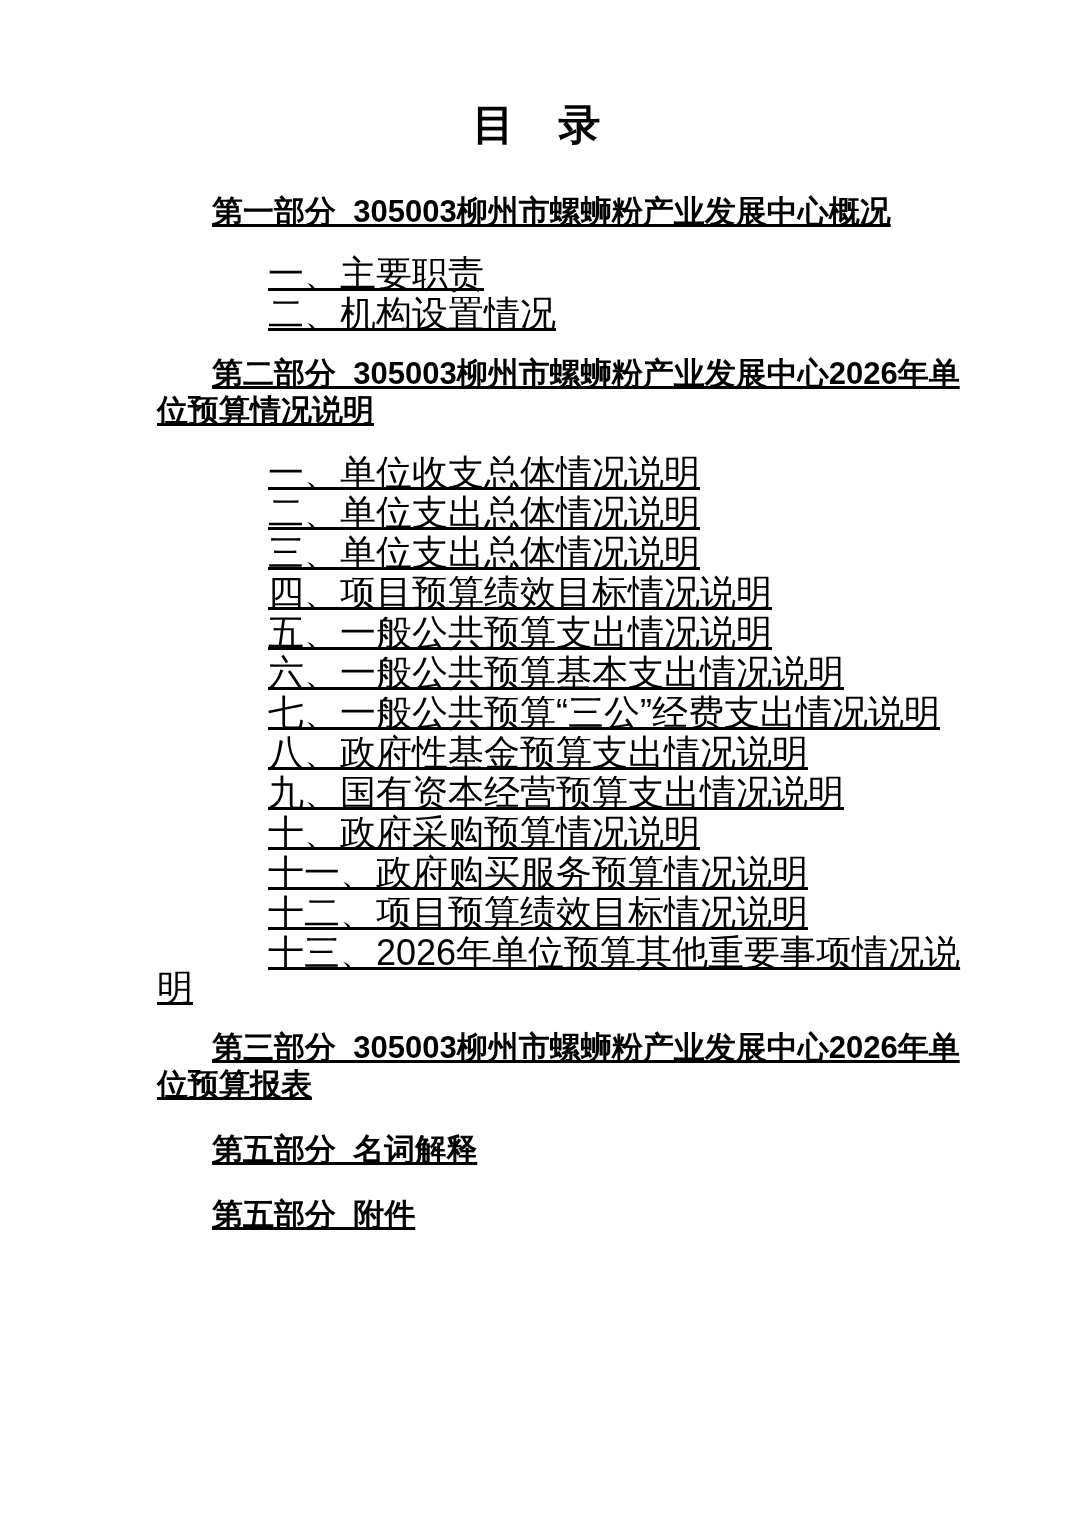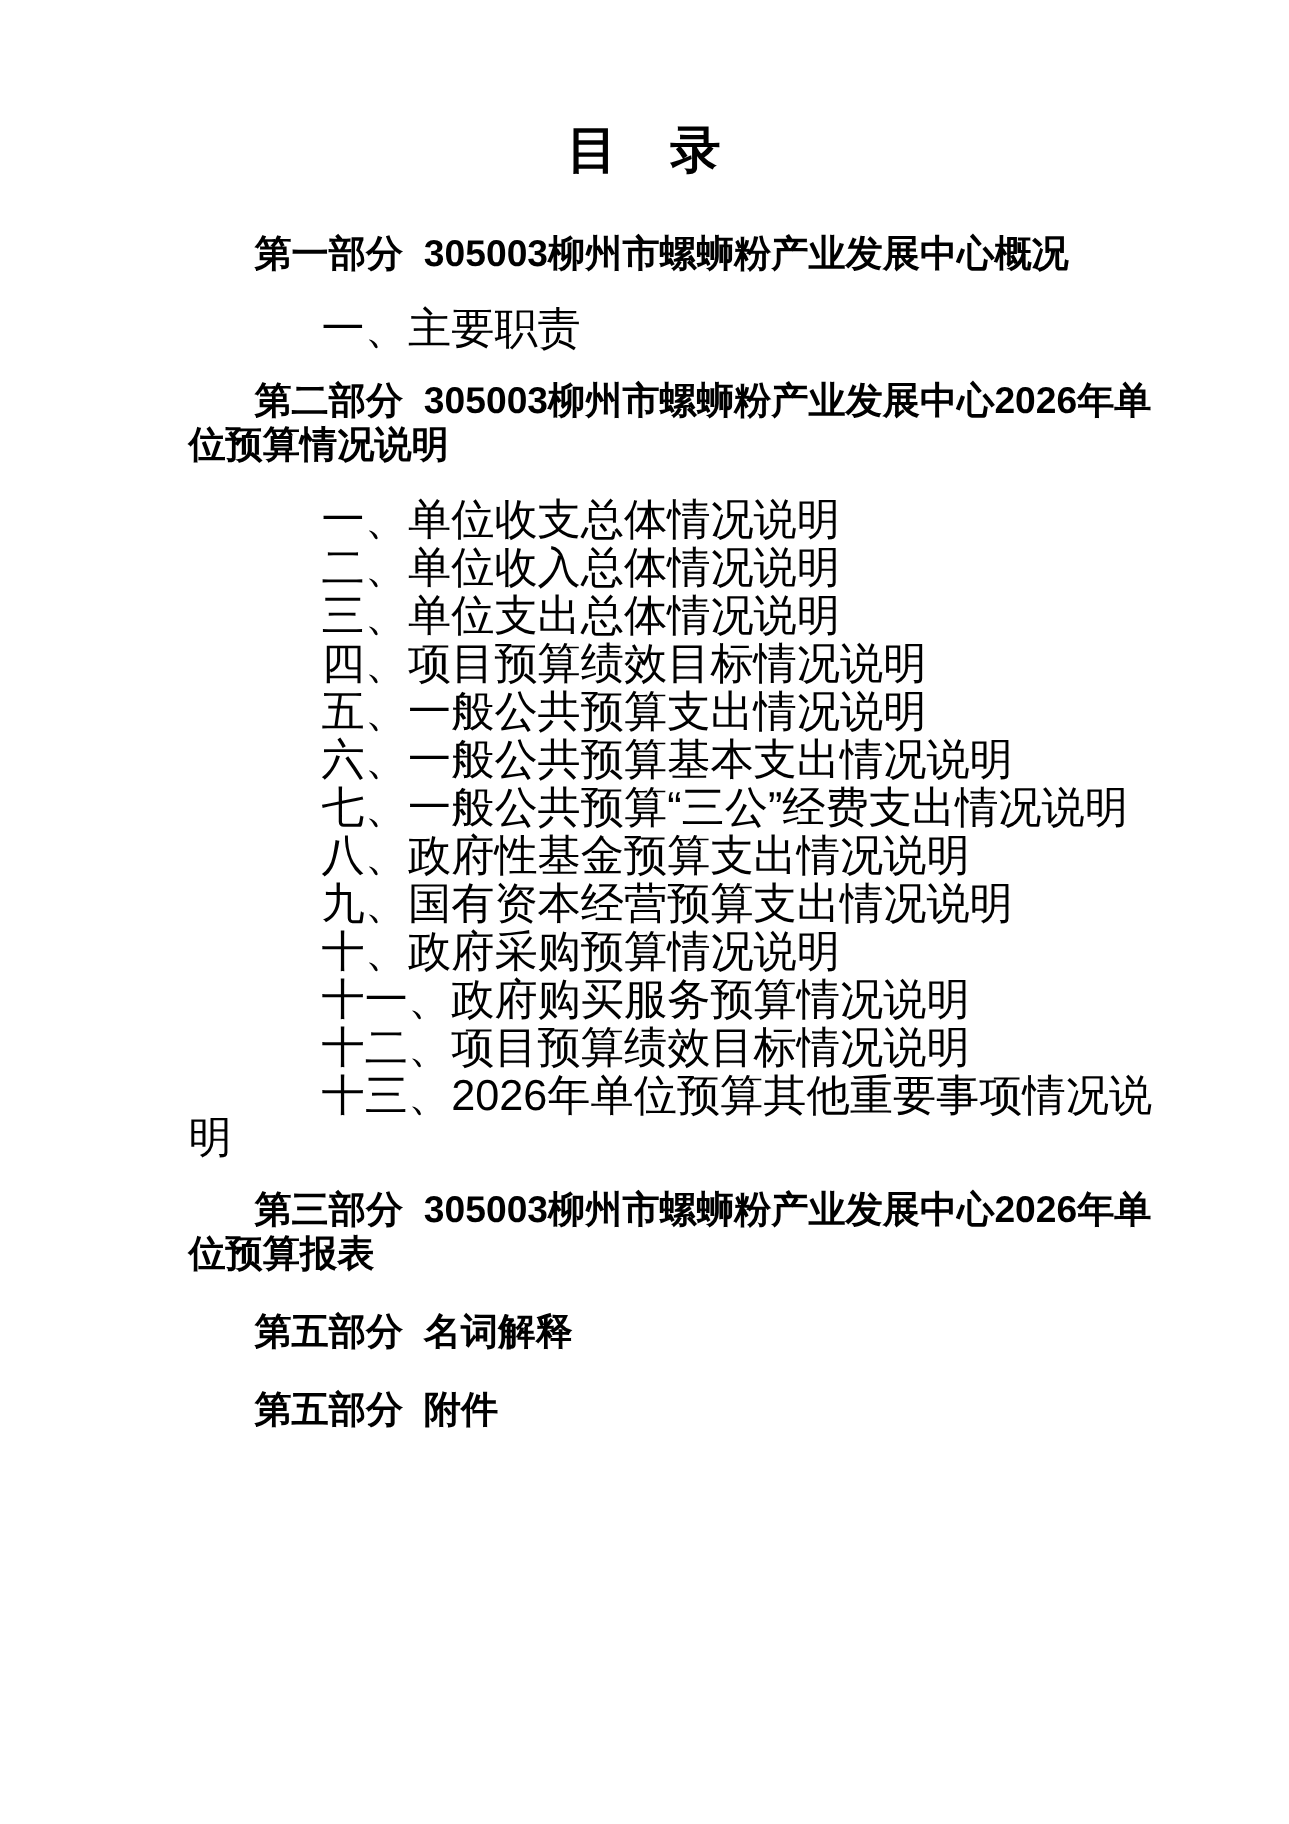--- a/index.html
+++ b/index.html
@@ -22,20 +22,21 @@
     font-size: 42px;
     font-weight: 700;
     line-height: 57px;
     text-align: center;
     white-space: pre-wrap;
     letter-spacing: 1px;
   }
   .content {
     margin-left: 157px;
     width: 805px;
+    text-decoration: underline;
   }
   .part-heading {
     margin: 24px 0 0 0;
     font-size: 31px;
     font-weight: 700;
     line-height: 37px;
     text-indent: 55px;
     white-space: pre-wrap;
   }
   .part-heading.first {
@@ -61,25 +62,26 @@
 
 <div class="page">
 
   <h1 class="doc-title">目　录</h1>
 
   <div class="content">
 
     <h2 class="part-heading first">第一部分  305003柳州市螺蛳粉产业发展中心概况</h2>
 
     <p class="toc-item first">一、主要职责</p>
+    <p class="toc-item">二、机构设置情况</p>
 
     <h2 class="part-heading">第二部分  305003柳州市螺蛳粉产业发展中心2026年单位预算情况说明</h2>
 
     <p class="toc-item first">一、单位收支总体情况说明</p>
-    <p class="toc-item">二、单位收入总体情况说明</p>
+    <p class="toc-item">二、单位支出总体情况说明</p>
     <p class="toc-item">三、单位支出总体情况说明</p>
     <p class="toc-item">四、项目预算绩效目标情况说明</p>
     <p class="toc-item">五、一般公共预算支出情况说明</p>
     <p class="toc-item">六、一般公共预算基本支出情况说明</p>
     <p class="toc-item">七、一般公共预算“三公”经费支出情况说明</p>
     <p class="toc-item">八、政府性基金预算支出情况说明</p>
     <p class="toc-item">九、国有资本经营预算支出情况说明</p>
     <p class="toc-item">十、政府采购预算情况说明</p>
     <p class="toc-item">十一、政府购买服务预算情况说明</p>
     <p class="toc-item">十二、项目预算绩效目标情况说明</p>

